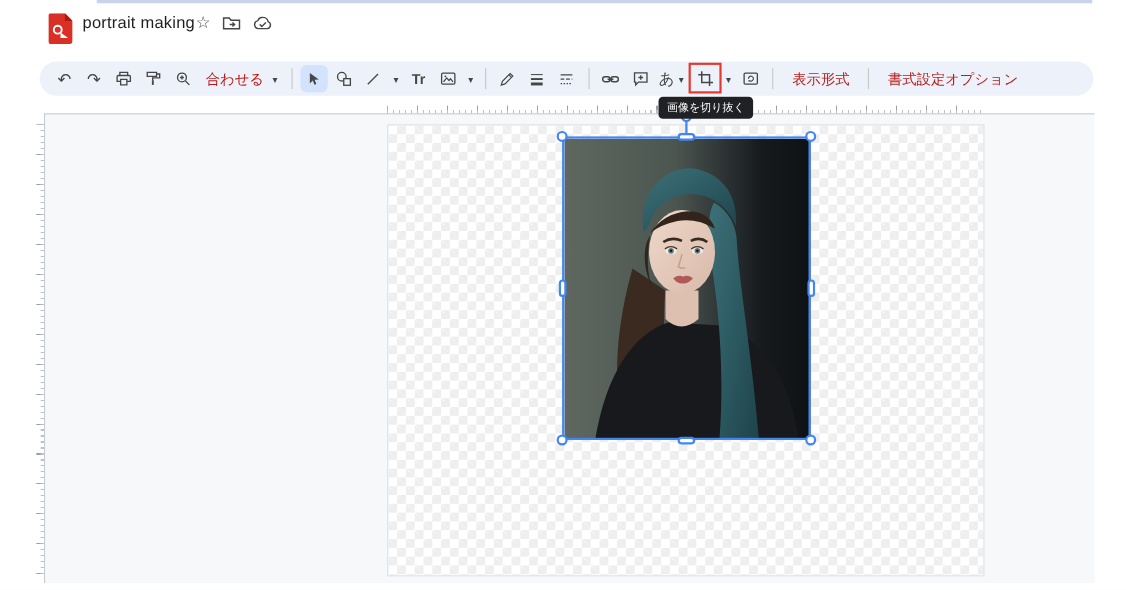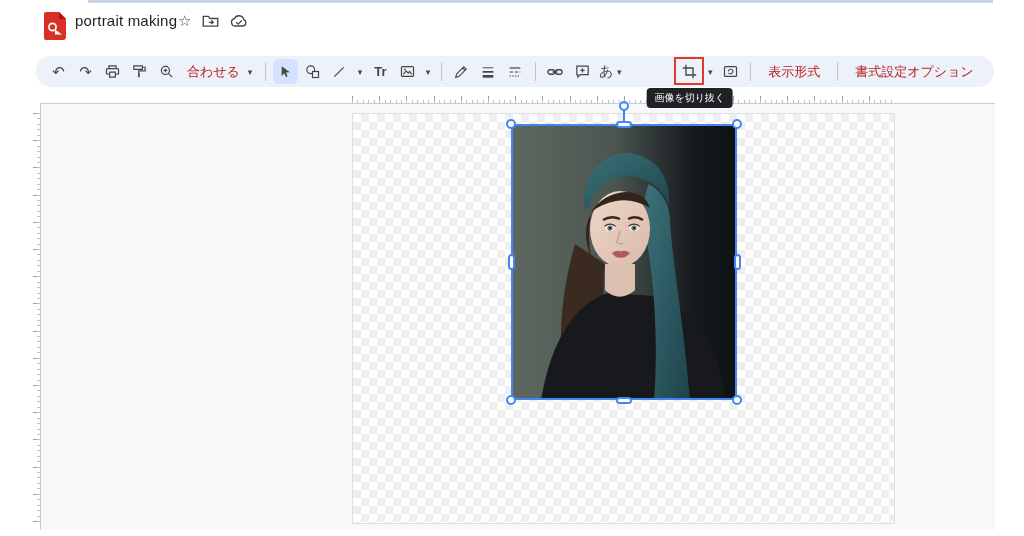--- a/index.html
+++ b/index.html
@@ -22,21 +22,21 @@
   .toolbar { position:absolute; left:36px; top:56px; width:958px; height:31px; background:#edf2fa;
              border-radius:16px; display:flex; align-items:center; padding:0 10px; gap:2px; }
   .tbtn { width:25px; height:25px; display:flex; align-items:center; justify-content:center;
           color:#444746; border-radius:6px; position:relative; flex:0 0 auto; }
   .tbtn svg { display:block; }
   .tbtn.active { background:#d3e3fd; }
   .tsep { width:1px; height:19px; background:#c4c7c5; margin:0 5px; flex:0 0 auto; }
   .tcaret { font-size:9px; color:#444746; width:12px; text-align:center; flex:0 0 auto; }
   .ttext { font-size:13px; color:#b91c1c; padding:0 4px; white-space:nowrap; flex:0 0 auto; }
   .tglyph { font-size:15px; color:#444746; }
-  .crop-wrap { position:relative;margin-left:48px; }
+  .crop-wrap { position:relative; }
   .crop-highlight { position:absolute; left:-3px; top:-2px; width:30px; height:28px;
                     border:2px solid #e5372e; pointer-events:none; z-index:30; }
   .tooltip { position:absolute; top:29px; left:50%; transform:translateX(-50%);
              background:#202124; color:#fff; font-size:10px; padding:3px 8px; border-radius:4px;
              white-space:nowrap; z-index:40; }
 
   
   .workspace { position:absolute; left:40px; top:103px; width:955px; height:427px;
                background:#f7f8fa; border-top:1px solid #c9ccd1; border-left:1px solid #c9ccd1; }
   .h-ticks-tall { position:absolute; left:352px; top:96px; width:544px; height:7px;

